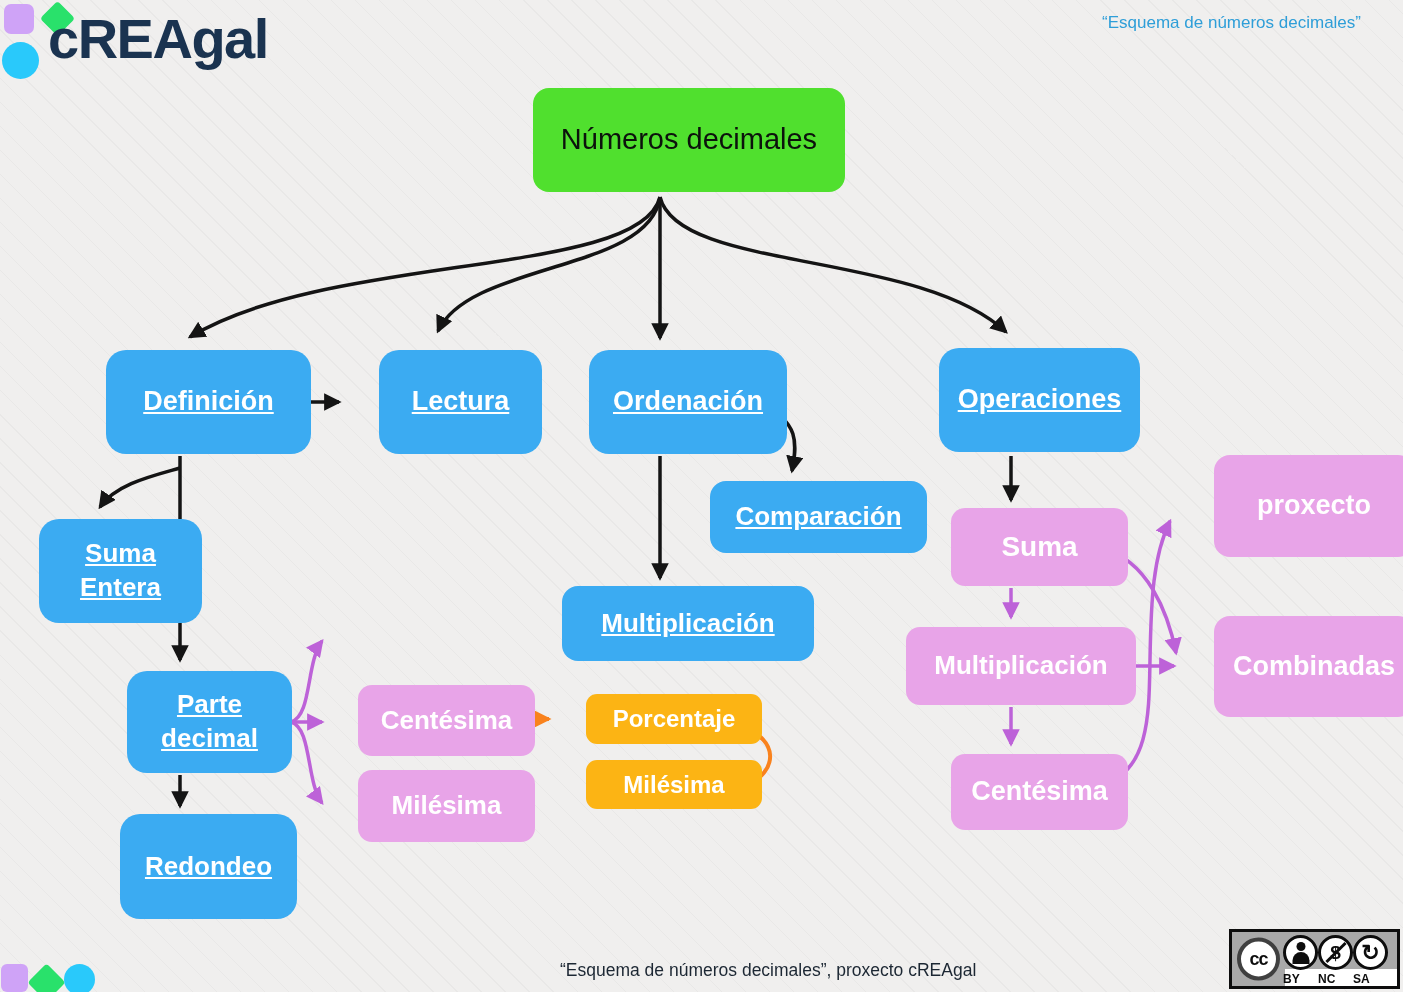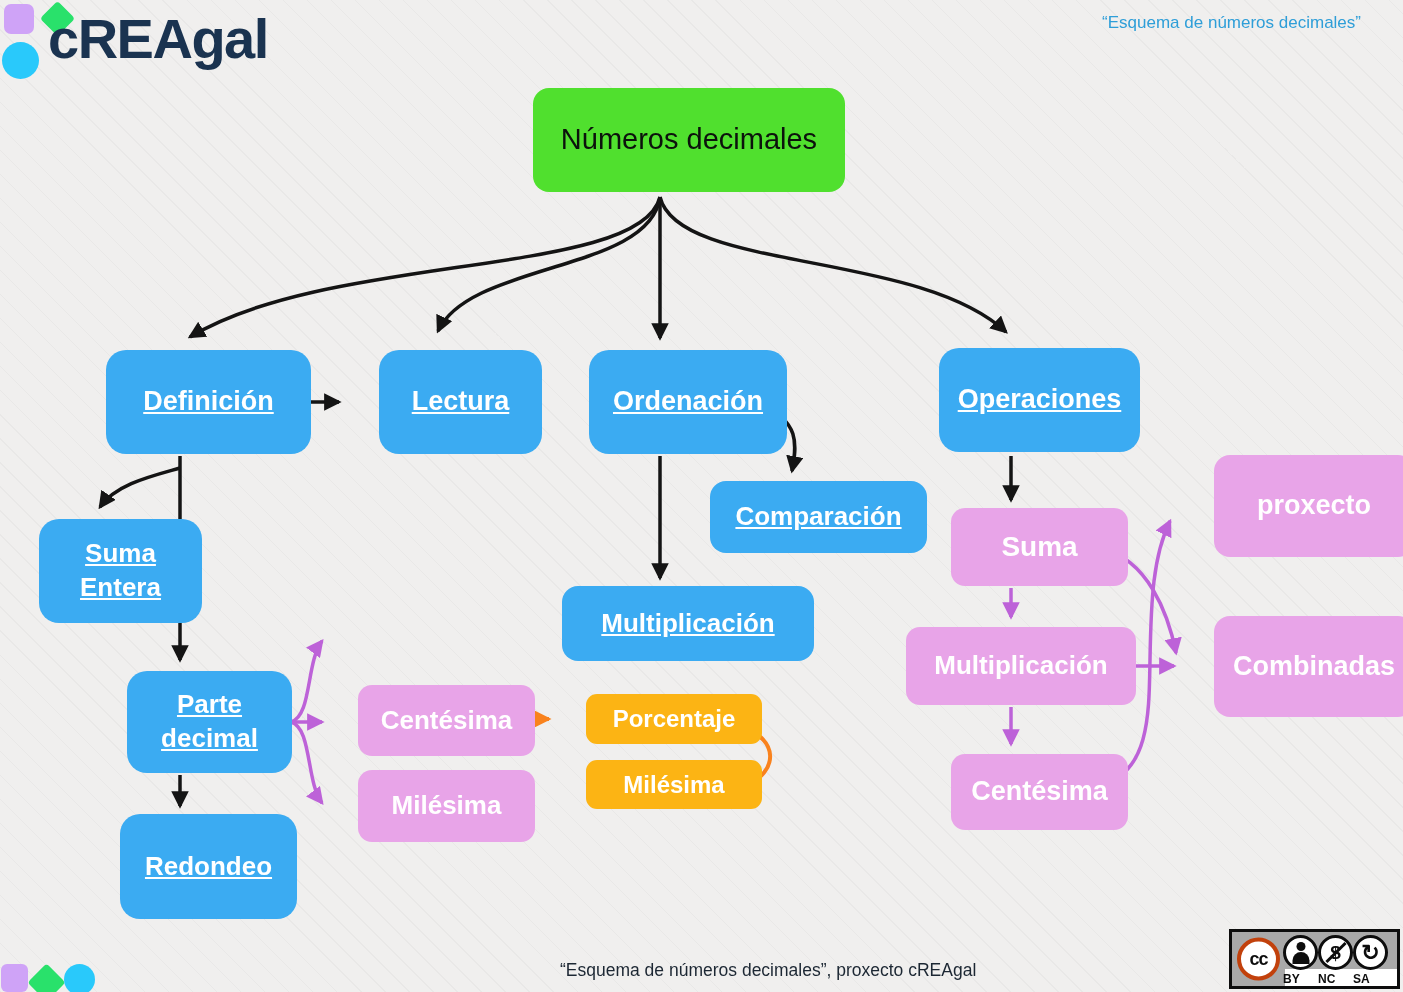--- a/index.html
+++ b/index.html
@@ -32,21 +32,21 @@
   .hdr-caption { position:absolute; top:13px; right:42px; font-size:17px; color:#2e9ed8; z-index:3; }
 
   
   .ftr-caption { position:absolute; left:560px; top:960px; width:650px; text-align:left; font-size:17.5px; color:#1c2733; z-index:3; }
   .ftr-square { position:absolute; left:1px; top:964px; width:27px; height:28px; border-radius:6px; background:#cfa3f7; z-index:3; }
   .ftr-diamond { position:absolute; left:33px; top:969px; width:27px; height:27px; background:#29e16b; border-radius:4px; transform:rotate(45deg); z-index:3; }
   .ftr-circle { position:absolute; left:64px; top:964px; width:31px; height:31px; border-radius:50%; background:#29c9fb; z-index:3; }
 
   
   .cc-badge { position:absolute; left:1229px; top:929px; width:171px; height:60px; background:#a9a9a9; border:3px solid #0d0d0d; box-sizing:border-box; z-index:3; }
-  .cc-big { position:absolute; left:5px; top:50%; transform:translateY(-50%); width:43px; height:43px; border:4px solid #c2410c; border-radius:50%; background:#fff; box-sizing:border-box; display:flex; align-items:center; justify-content:center; font-weight:bold; font-size:18px; letter-spacing:-1px; color:#0d0d0d; }
+  .cc-big { position:absolute; left:5px; top:50%; transform:translateY(-50%); width:43px; height:43px; border:4px solid #404040; border-radius:50%; background:#fff; box-sizing:border-box; display:flex; align-items:center; justify-content:center; font-weight:bold; font-size:18px; letter-spacing:-1px; color:#0d0d0d; }
   .cc-strip { position:absolute; left:53px; right:0; bottom:0; height:17px; background:#fff; }
   .cc-small { position:absolute; top:3px; width:35px; height:35px; border:3px solid #0d0d0d; border-radius:50%; background:#fff; box-sizing:border-box; display:flex; align-items:center; justify-content:center; color:#0d0d0d; }
   .cc-by { left:51px; } .cc-nc { left:86px; } .cc-sa { left:121px; }
   .by-head { position:absolute; top:4px; left:50%; transform:translateX(-50%); width:9px; height:9px; border-radius:50%; background:#0d0d0d; }
   .by-body { position:absolute; bottom:3px; left:50%; transform:translateX(-50%); width:17px; height:12px; border-radius:9px 9px 0 0; background:#0d0d0d; }
   .nc-glyph { font-weight:bold; font-size:19px; }
   .nc-slash { position:absolute; left:50%; top:1px; width:3px; height:27px; background:#0d0d0d; transform:translateX(-50%) rotate(45deg); }
   .sa-glyph { font-weight:bold; font-size:22px; line-height:1; }
   .cc-label { position:absolute; bottom:0px; width:35px; text-align:left; font-size:12px; font-weight:bold; color:#0d0d0d; z-index:4; }
   .lbl-by { left:51px; } .lbl-nc { left:86px; } .lbl-sa { left:121px; }

